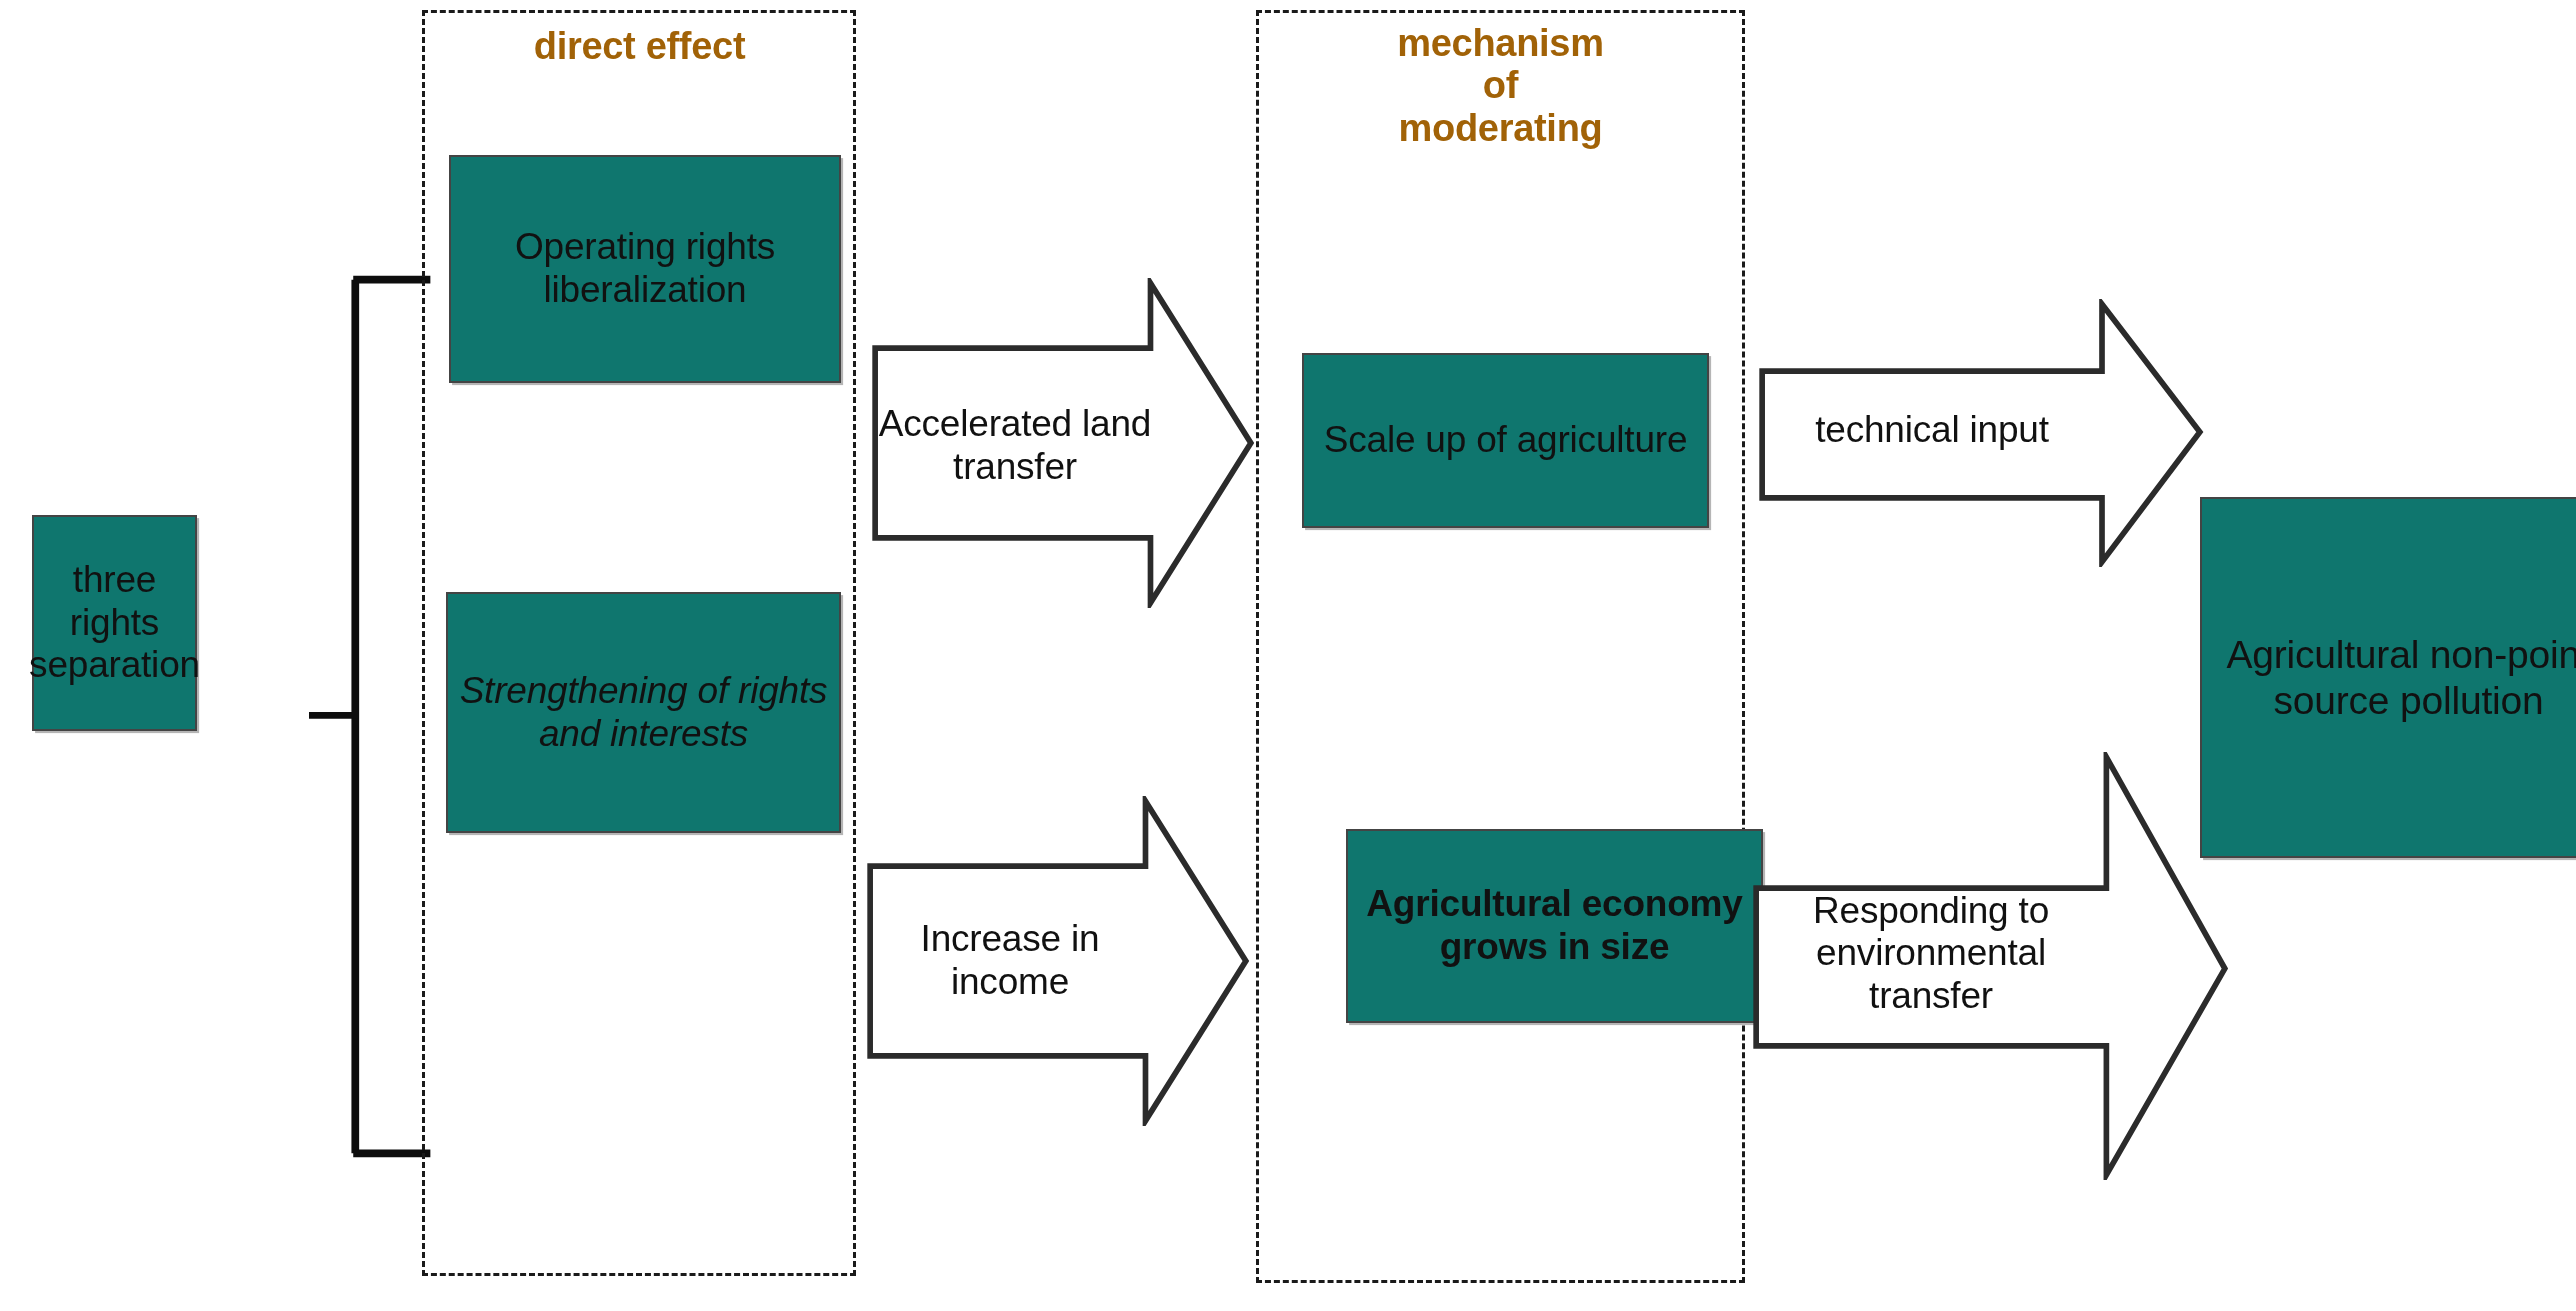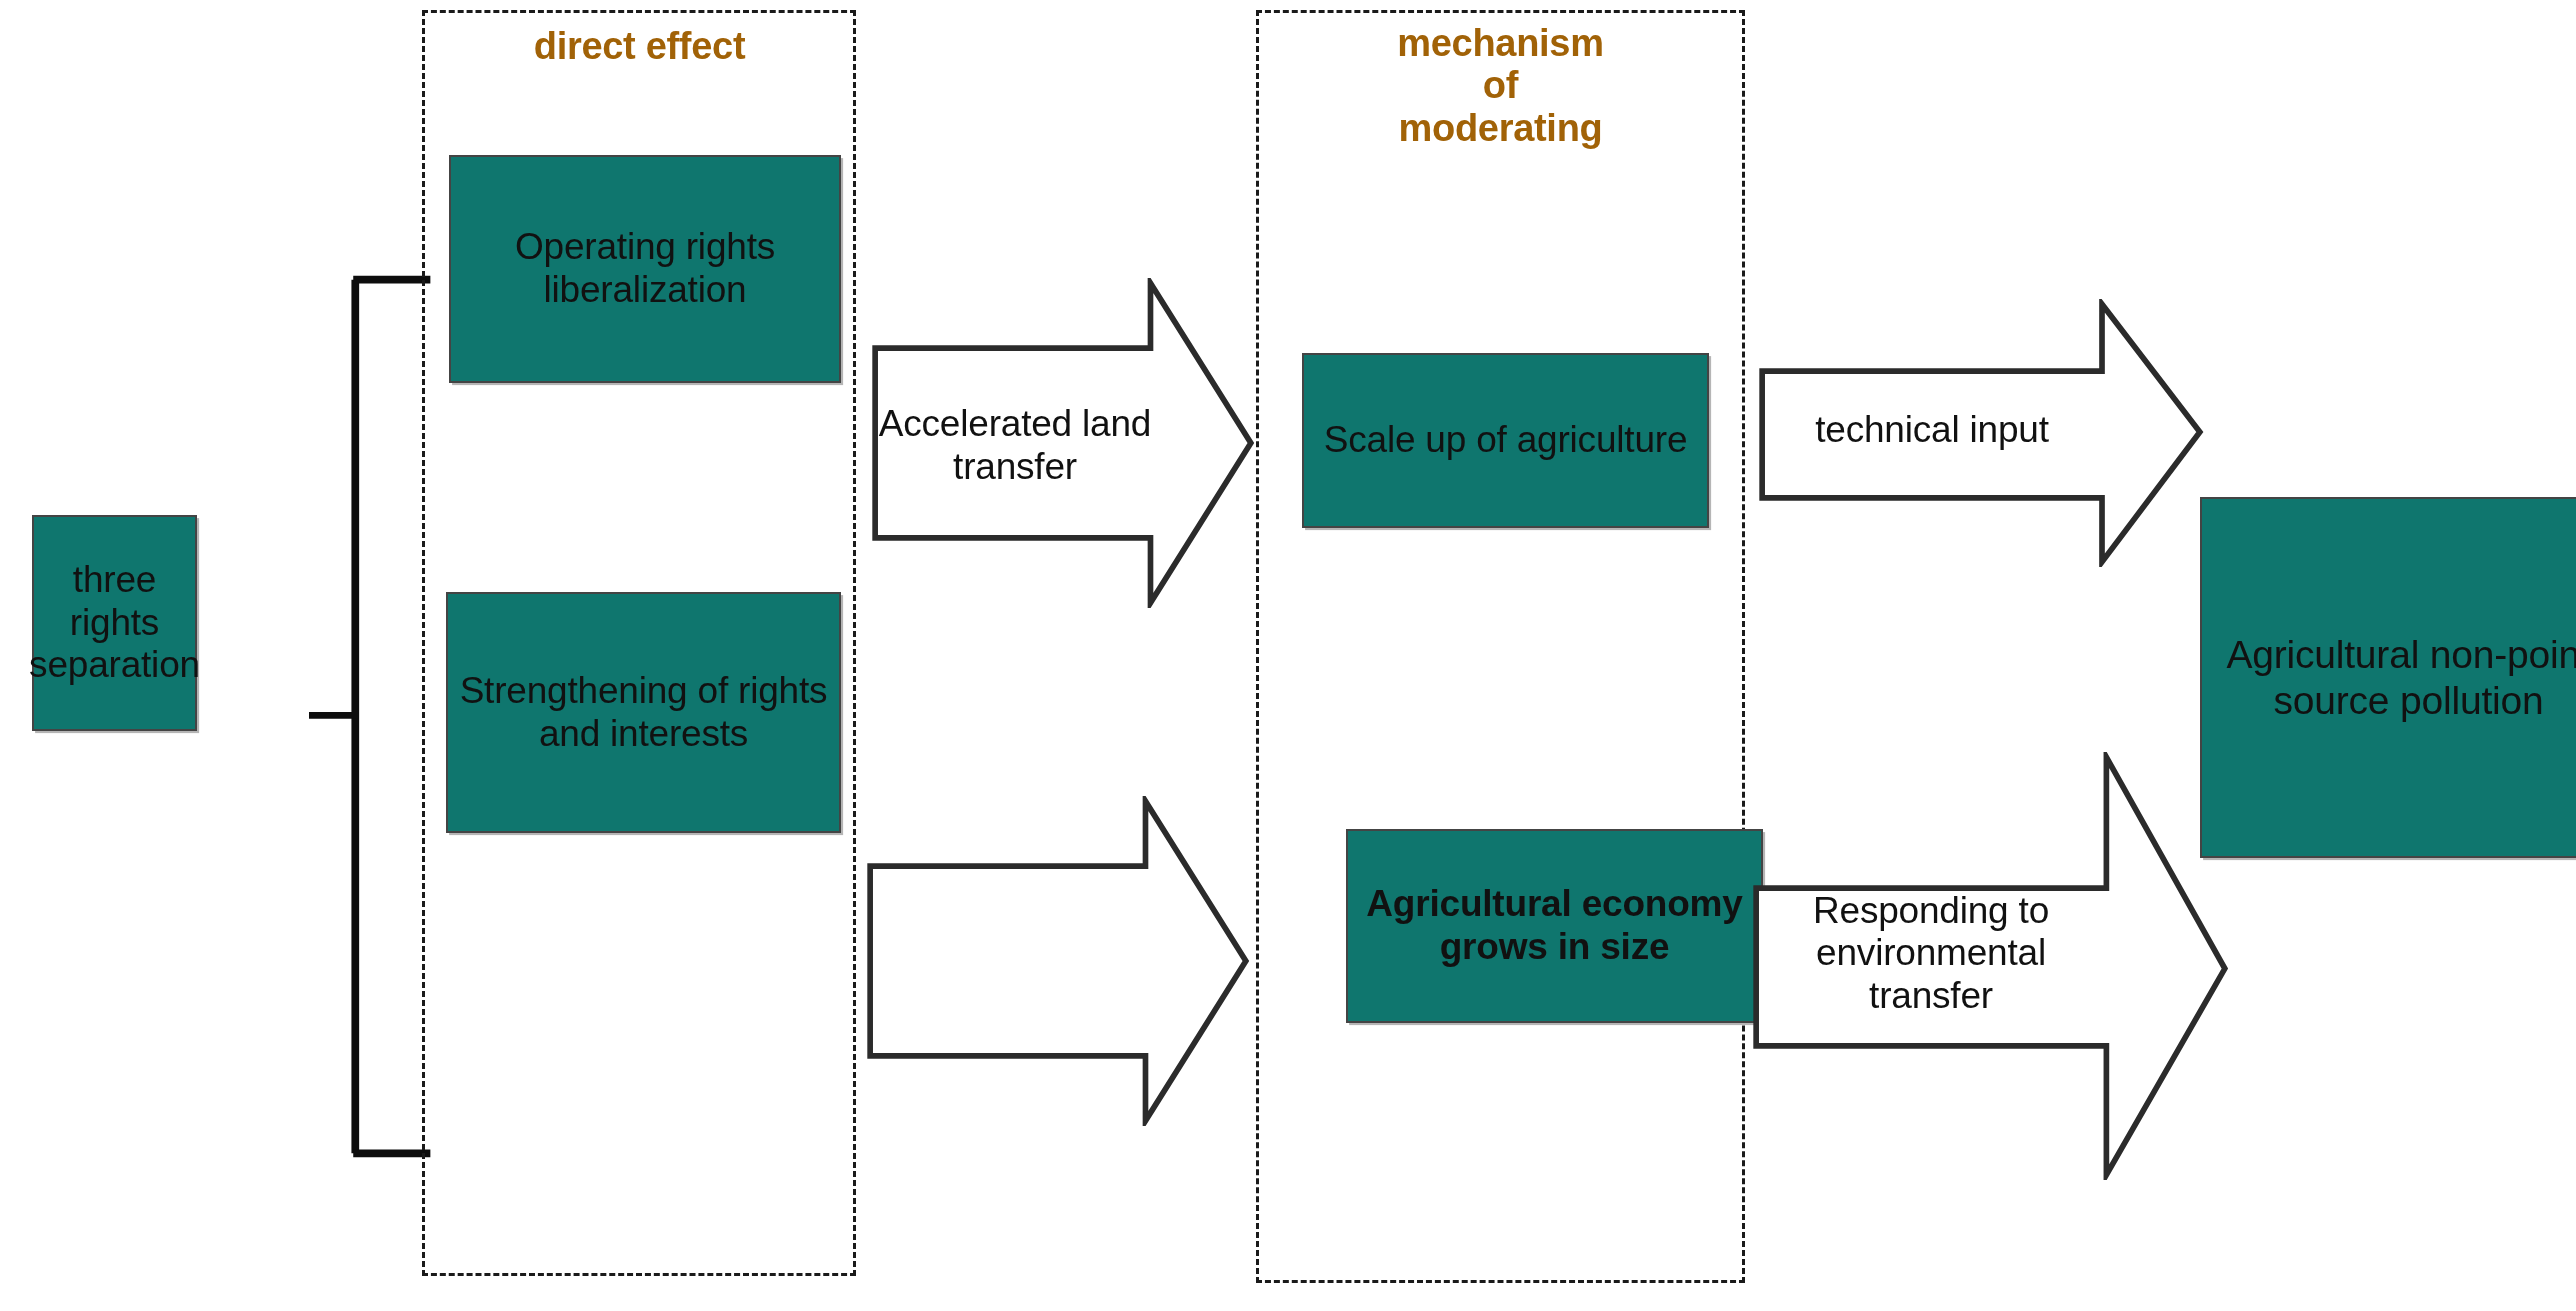--- a/index.html
+++ b/index.html
@@ -92,37 +92,38 @@
       <path d="M 86 1738 L 236 1738" stroke="#0d0d0d" stroke-width="15" fill="none"></path>
       <path d="M -40 888 L 96 888" stroke="#0d0d0d" stroke-width="13" fill="none"></path>
     </svg>
   </div>
 
   <div class="dashed-group" style="left:422px; top:10.3px; width:434px; height:1266px;"></div>
   <div class="group-title" style="left:428px; top:25px; width:423px; font-size:38px;">direct effect</div>
 
   <div class="node" style="left:449px; top:155px; width:392px; height:228px; font-size:37px;">Operating rights liberalization</div>
 
-  <div class="node" style="left:446px; top:592px; width:395px; height:241px; font-size:37px;">Strengthening of rights and interests</div>
+  <div class="node" style="left:446px; top:592px; width:395px; height:241px; font-size:37px;font-style:italic;">Strengthening of rights and interests</div>
 
 
   <div class="node" style="left:32px; top:515px; width:165px; height:216px; font-size:37px;">three rights separation</div>
 
   <div class="block-arrow" style="left:870px; top:278px; width:386px; height:330px;">
     <svg viewBox="0 0 750 640" preserveAspectRatio="none">
       <polygon points="10,136 545,136 545,10 740,320 545,630 545,504 10,504" fill="#ffffff" stroke="#2b2b2b" stroke-width="11" stroke-linejoin="miter"></polygon>
     </svg>
   </div>
   <div class="arrow-label" style="left:876px; top:345px; width:278px; height:201px; font-size:37px;text-align:center;">Accelerated land transfer</div>
 
   <div class="block-arrow" style="left:865px; top:796px; width:386px; height:330px;">
     <svg viewBox="0 0 750 640" preserveAspectRatio="none">
       <polygon points="10,136 545,136 545,10 740,320 545,630 545,504 10,504" fill="#ffffff" stroke="#2b2b2b" stroke-width="11" stroke-linejoin="miter"></polygon>
     </svg>
   </div>
+  <div class="arrow-label" style="left:871px; top:871px; width:278px; height:180px; font-size:37px;">Increase in income</div>
 
   <div class="dashed-group" style="left:1256px; top:10.3px; width:489px; height:1273px;"></div>
   <div class="group-title" style="left:1261px; top:21.6px; width:479px; font-size:38px; white-space:pre-line;">mechanism
 of
 moderating</div>
 
   <div class="node" style="left:1302px; top:353px; width:407px; height:175px; font-size:37px;">Scale up of agriculture</div>
 
   <div class="node" style="left:1346px; top:829px; width:417px; height:194px; font-size:37px;font-weight:bold;">Agricultural economy grows in size</div>
 

